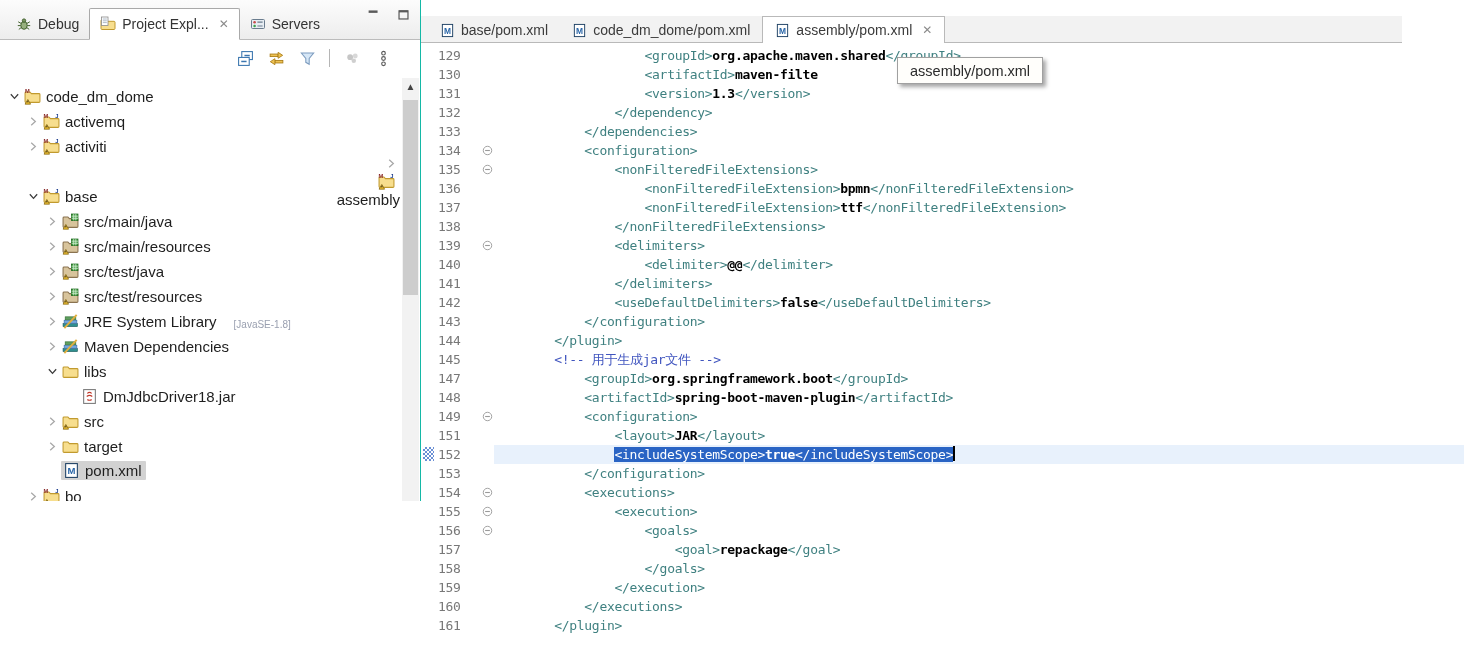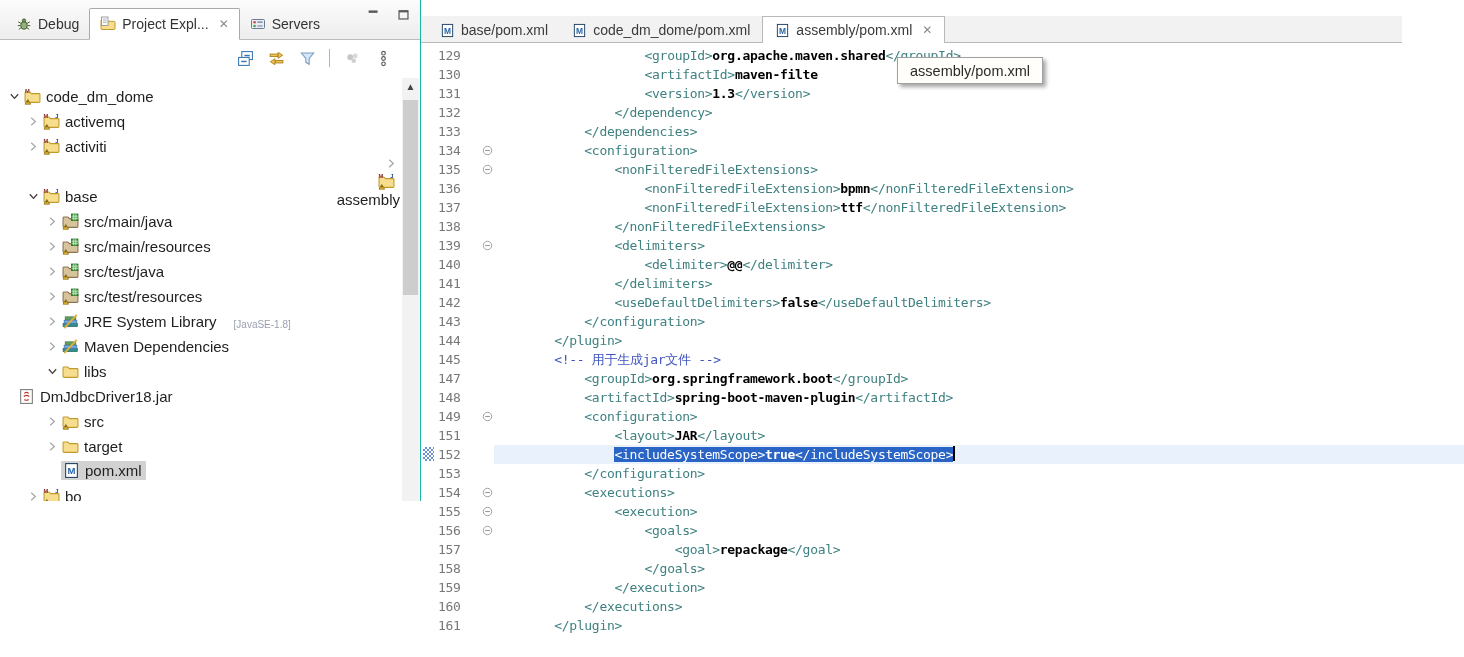--- a/index.html
+++ b/index.html
@@ -358,21 +358,21 @@
               <path d="M2 3.5 L6 8 L10 3.5" fill="none" stroke="#3c3c3c" stroke-width="1.4"></path>
             </svg>
           </span>
           <span class="tree-icon">
             <svg width="17" height="17" viewBox="0 0 16 16">
               <path d="M1 4.6c0-.5.4-.9.9-.9h3.6l1.5 1.6h7.1c.5 0 .9.4.9.9v6.4c0 .5-.4.9-.9.9H1.9c-.5 0-.9-.4-.9-.9z" fill="#F7DE8E" stroke="#C19A2E"></path>
             </svg>
           </span>
           <span class="tree-label">libs</span>
         </div>
-        <div class="tree-row" style="">
+        <div class="tree-row" style="padding-left: 63px;">
           <span class="tree-arrow"></span>
           <span class="tree-icon">
             <svg width="17" height="17" viewBox="0 0 16 16">
               <rect x="2.5" y="1.5" width="11" height="13" fill="#fff" stroke="#7a7a7a"></rect>
               <path d="M6 5.2 c1-1.4 3-1.4 4 0" stroke="#C0392B" fill="none" stroke-width="1.1"></path>
               <path d="M5.4 8 c1.6-1.2 3.6-1.2 5.2 0" stroke="#C0392B" fill="none" stroke-width="1.1"></path>
               <path d="M6 10.8 c1 1 3 1 4 0" stroke="#C0392B" fill="none" stroke-width="1.1"></path>
             </svg>
           </span>
           <span class="tree-label">DmJdbcDriver18.jar</span>

